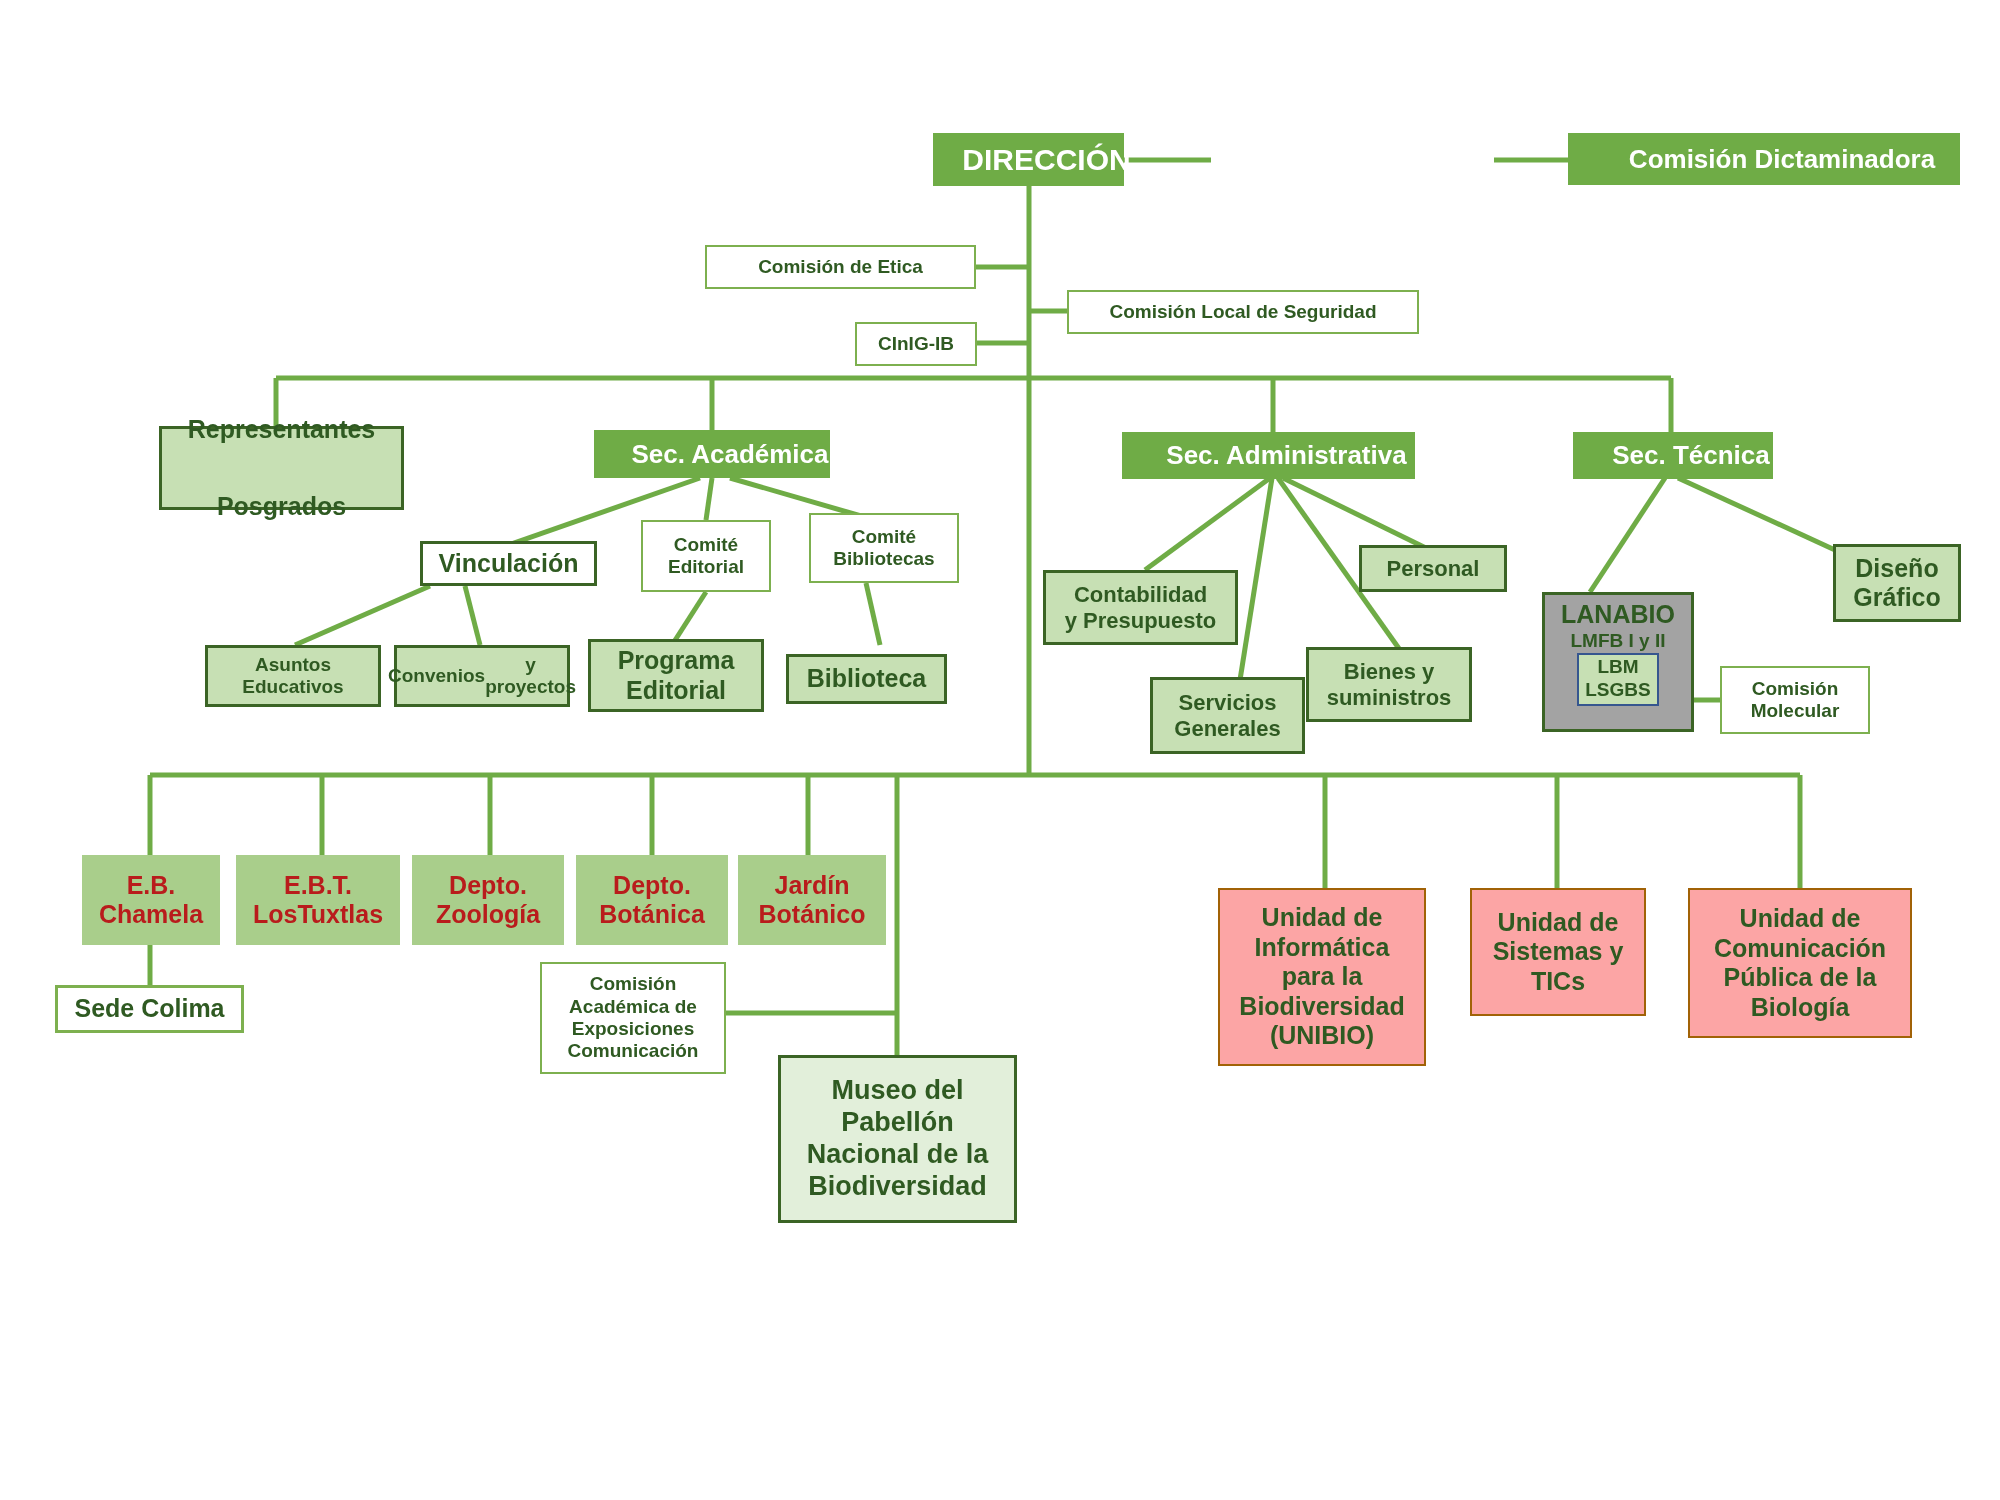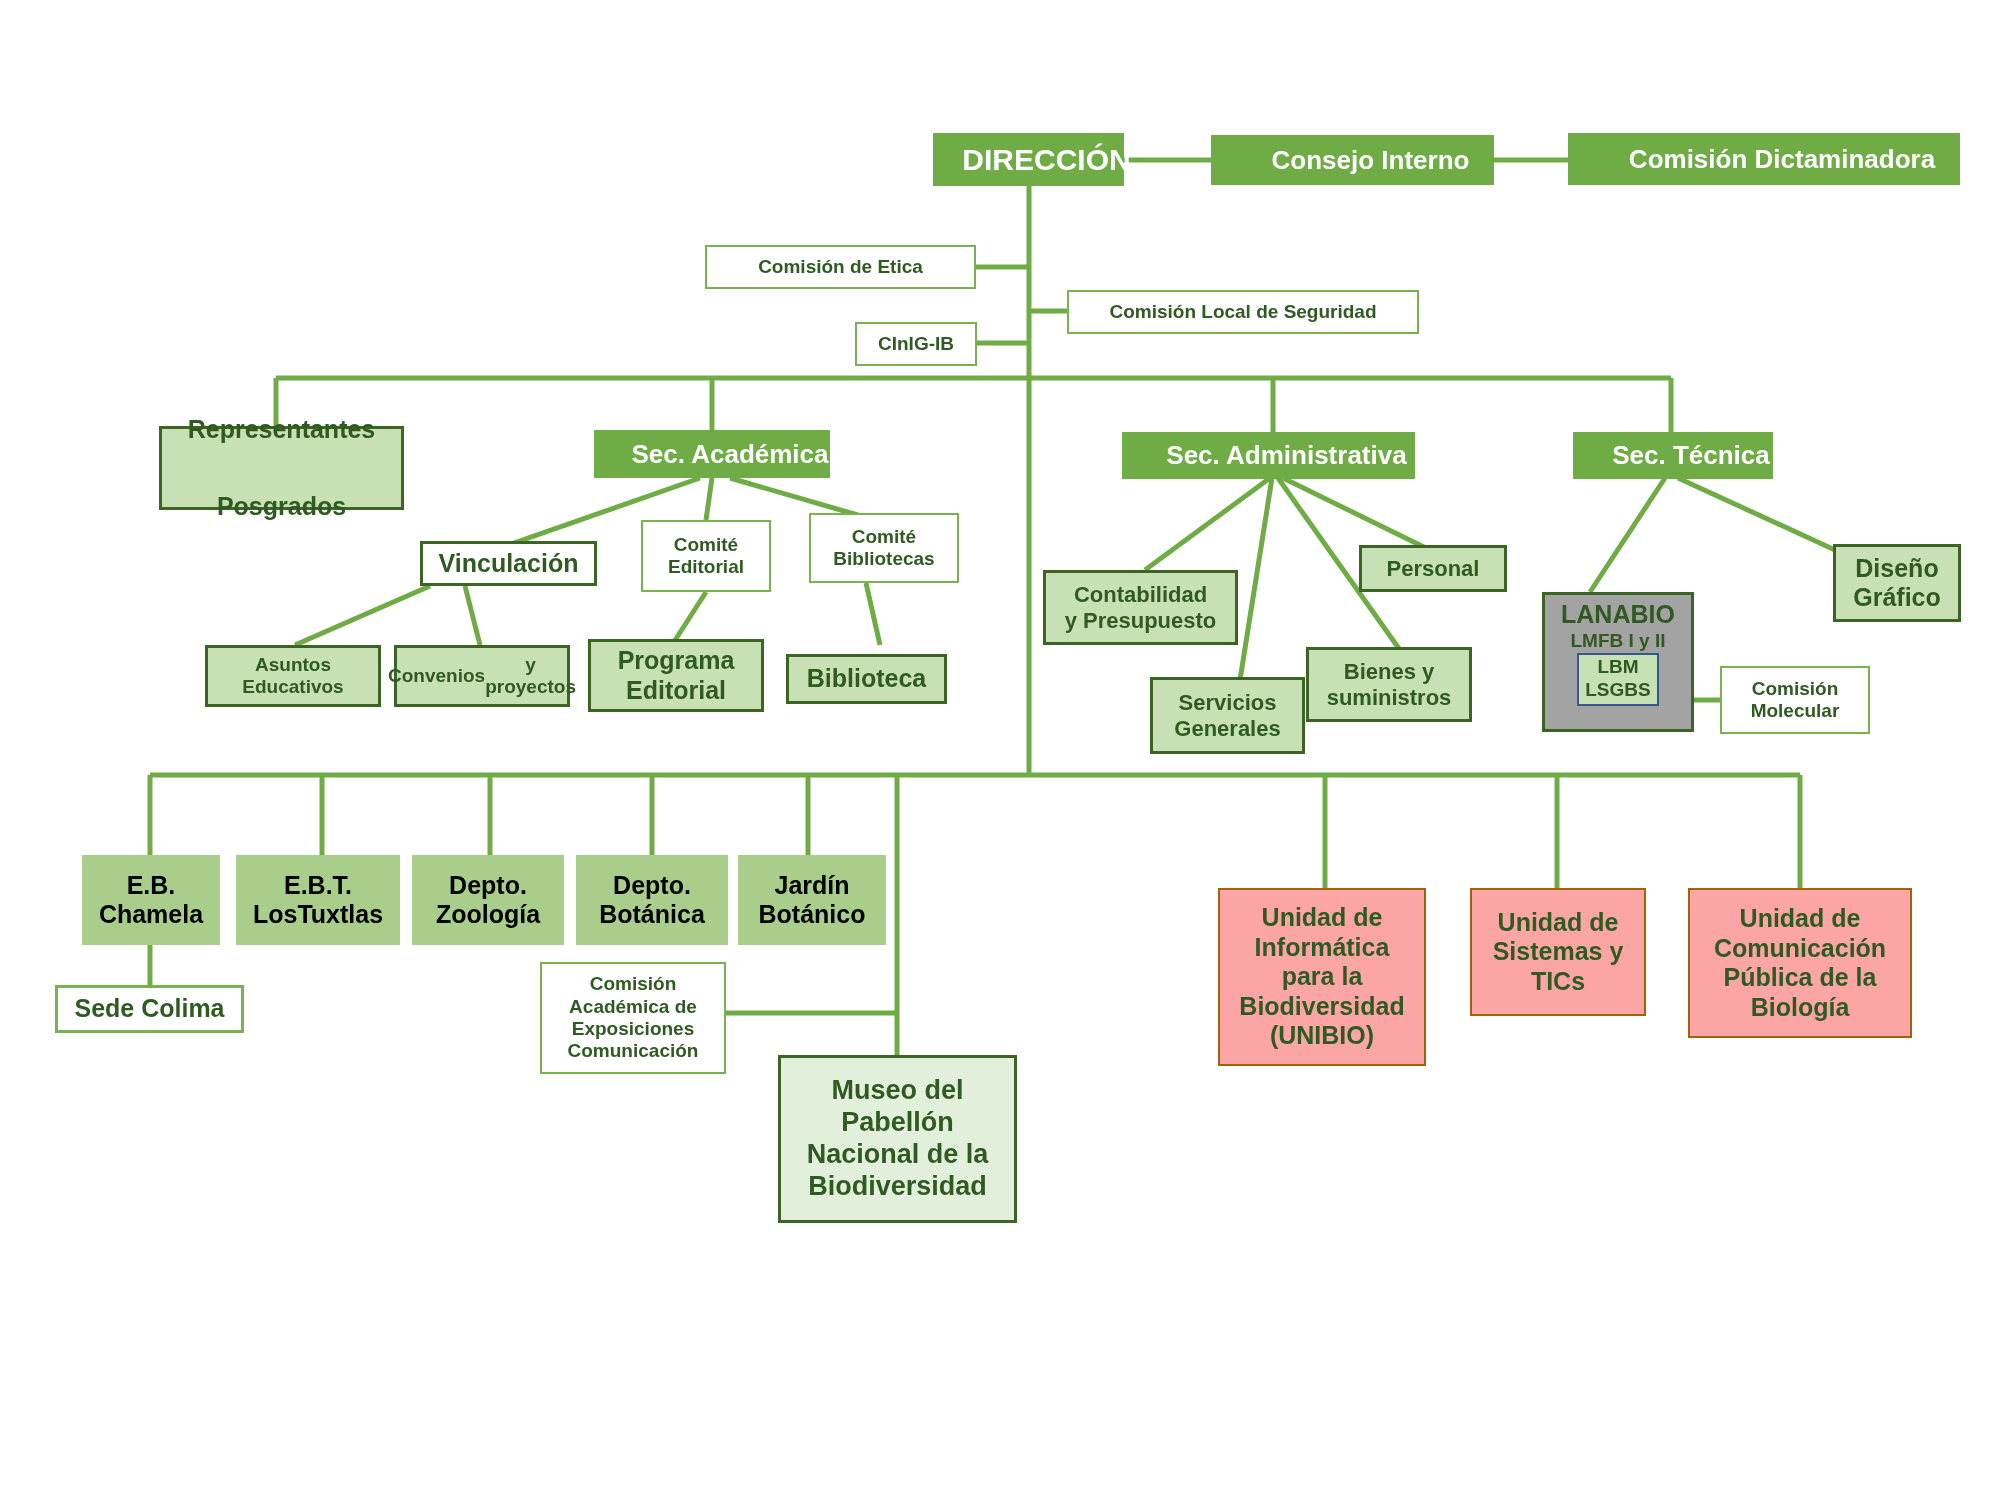--- a/index.html
+++ b/index.html
@@ -40,21 +40,21 @@
     color:#2f5a22;
   }
   .v-lightest-dark{    
     background:#e2efda;
     border:3px solid #3b6425;
     color:#2f5a22;
   }
   .v-mid-plain{        
     background:#a9ce8b;
     border:none;
-    color:#000000;
+    color:#b91c1c;
   }
   .v-light-med{        
     background:#fca5a5;
     border:2px solid #a16207;
     color:#2f5a22;
   }
   .v-inner-blue{
     background:#c7e0b4;
     border:2px solid #36568f;
     color:#2f5a22;
@@ -139,23 +139,20 @@
       <line x1="150" y1="945" x2="150" y2="985"></line>
 
       <line x1="726" y1="1013" x2="897" y2="1013"></line>
     </g>
   </svg>
 
   <div class="node v-solid" style="left:933px;top:133px;width:191px;height:53px;font-size:30px;">
     <span>DIRECCIÓN</span>
   </div>
 
-  <div class="node v-solid" style="left:1211px;top:135px;width:283px;height:50px;font-size:26px;">
-    <span>Consejo Interno</span>
-  </div>
 
   <div class="node v-solid" style="left:1568px;top:133px;width:392px;height:52px;font-size:26px;">
     <span>Comisión Dictaminadora</span>
   </div>
 
   <div class="node v-white" style="left:705px;top:245px;width:271px;height:44px;font-size:19px;">
     <span>Comisión de  Etica</span>
   </div>
 
   <div class="node v-white" style="left:1067px;top:290px;width:352px;height:44px;font-size:19px;">

